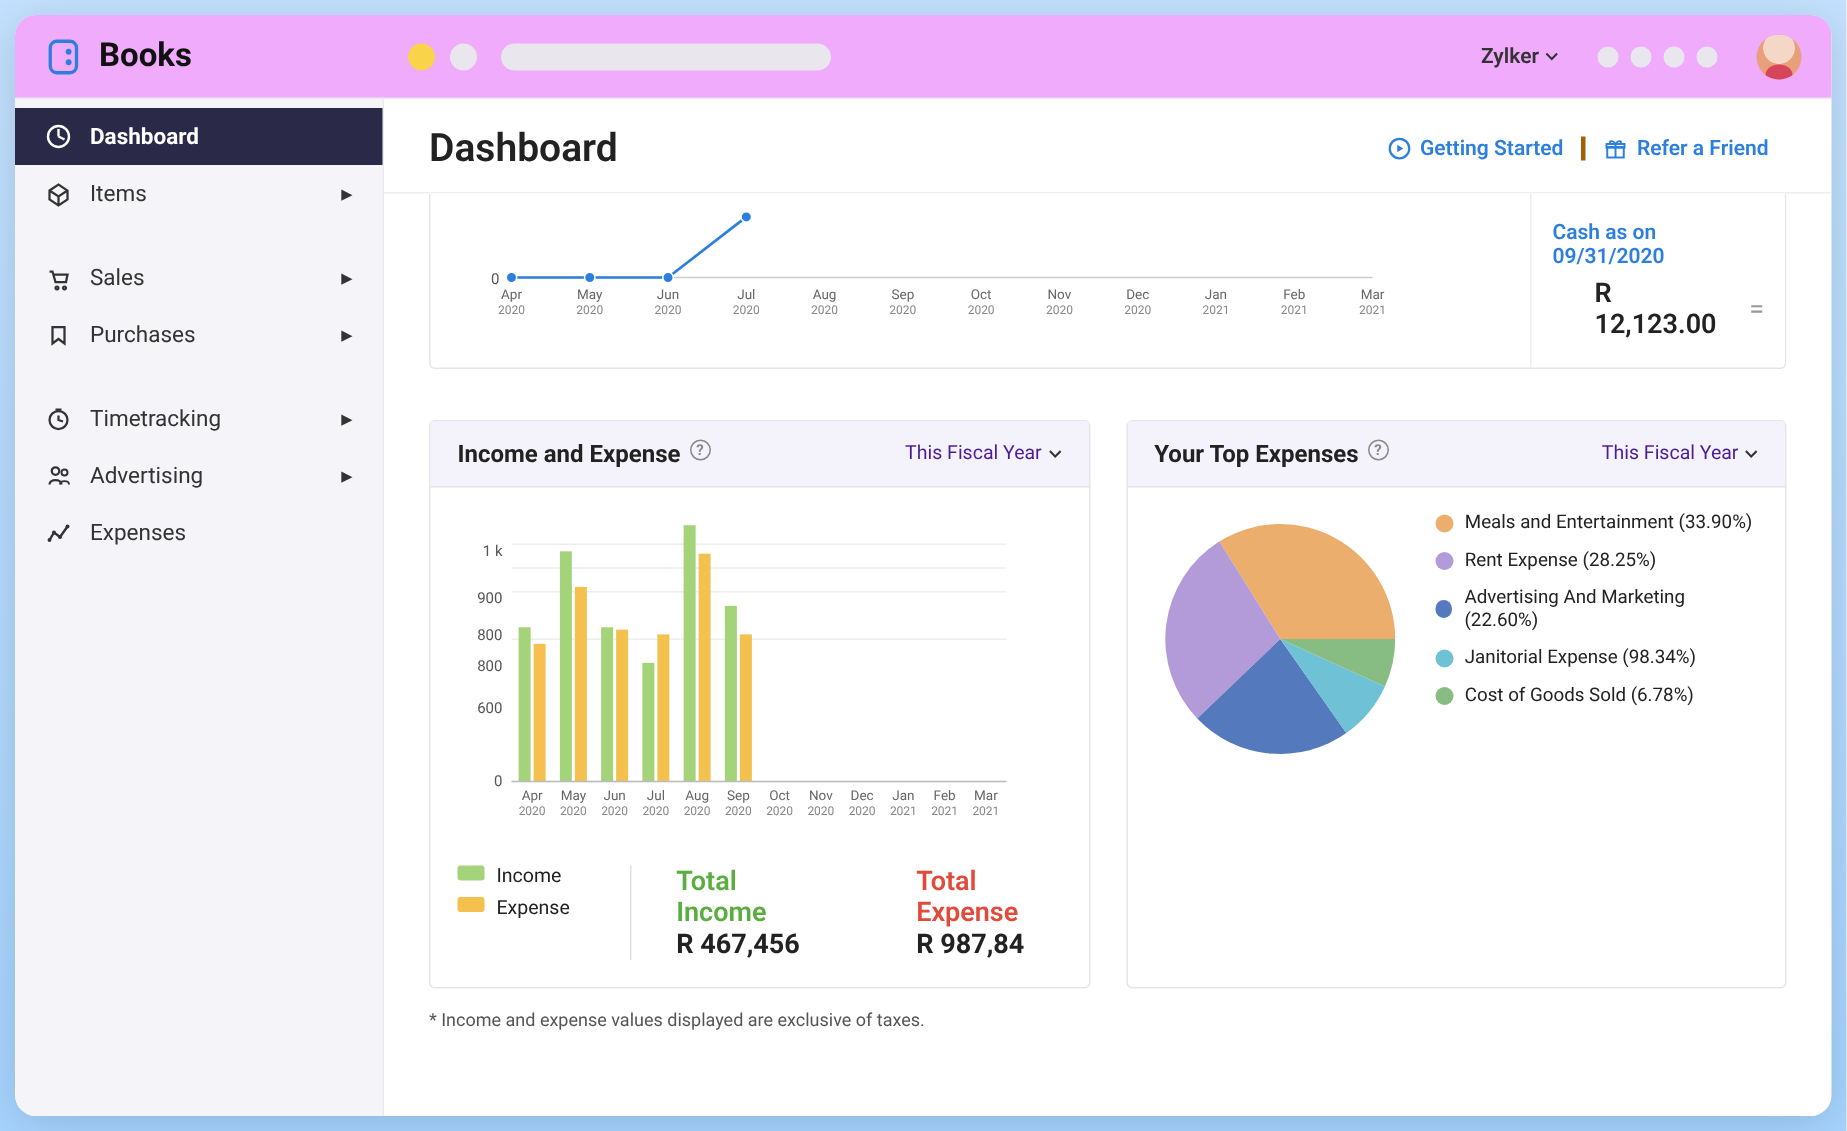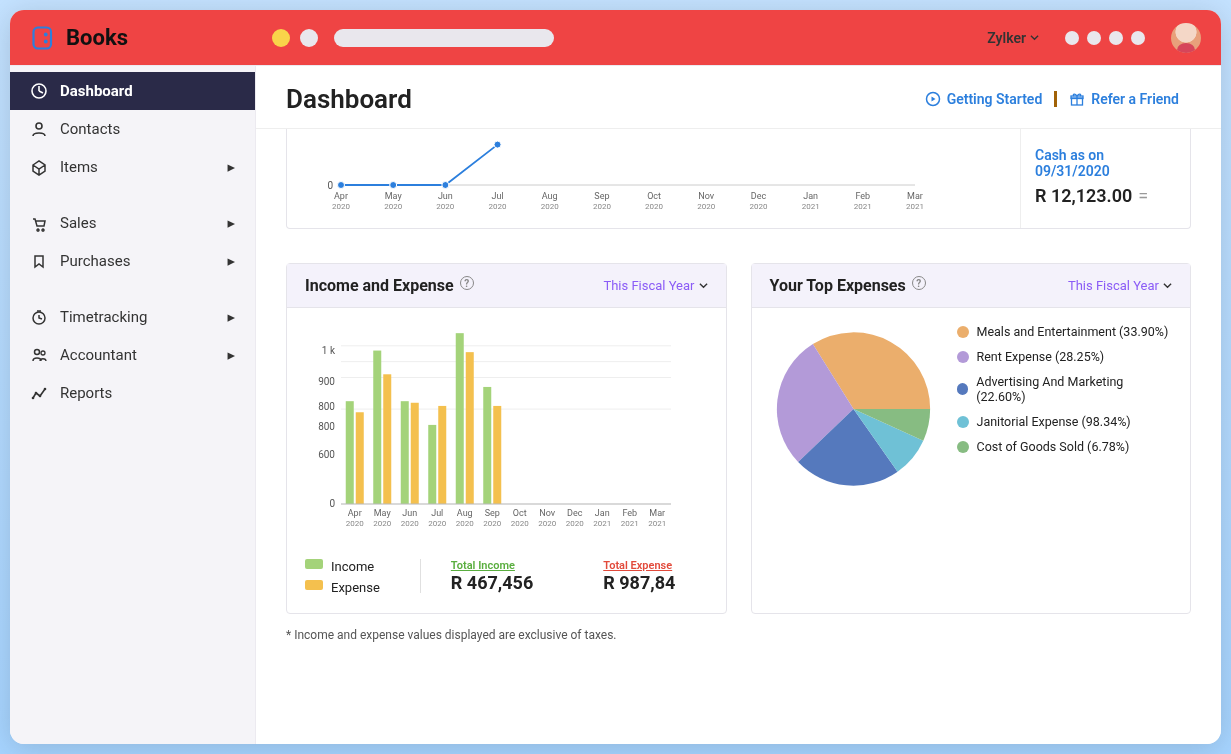--- a/index.html
+++ b/index.html
@@ -21,21 +21,21 @@
     display: flex;
     flex-direction: column;
   }
   
   .topbar {
     height: 56px;
     display: flex;
     align-items: center;
     padding: 0 20px;
     border-bottom: 1px solid #eceaf0;
-    background: #ef4444;
+    background: #f0abfc;
     gap: 14px;
   }
   .logo { display: flex; align-items: center; gap: 8px; font-weight: 700; font-size: 22px; color: #111; }
   .logo svg { width: 28px; height: 28px; }
   .dots { display: flex; align-items: center; gap: 10px; margin-left: 130px;}
   .dot { width: 18px; height: 18px; border-radius: 50%; }
   .dot.yellow { background: #f9d44a; }
   .dot.grey { background: #e9e7ed; }
   .pill { width: 220px; height: 18px; background:#e9e7ed; border-radius: 10px; margin-left:6px;}
   .topbar-spacer { flex: 1; }
@@ -61,41 +61,41 @@
   .page-header .sp{flex:1;}
   .header-link { display:flex;align-items:center;gap:6px;color:#2c7fdd; font-weight:600; font-size:14px; cursor:pointer; padding:0 12px;}
   .header-link + .header-link { border-left:3px solid #a16207;}
   .header-link svg{width:16px;height:16px;}
   .content { padding: 0 30px 30px 30px; }
   .card { border:1px solid #e5e4ea; border-radius:4px; background:#fff; }
   .card-header { background:#f4f2fb; border-bottom:1px solid #e5e4ea; padding:12px 18px; display:flex; align-items:center;}
   .card-title { font-weight:700; font-size:16px; display:flex;gap:6px;}
   .help-icon {width:14px;height:14px;border:1px solid #888;border-radius:50%;display:inline-flex;align-items:center;justify-content:center;font-size:10px;color:#888;}
   .card-header .sp{flex:1;}
-  .period-select{display:flex;align-items:center;gap:4px;font-size:13px;color:#8b5cf6;cursor:pointer;}
+  .period-select{display:flex;align-items:center;gap:4px;font-size:13px;color:#4c1d95;cursor:pointer;}
   .period-select svg{width:9px;height:9px;}
   
   .topcard { display:flex; margin-bottom: 34px; }
   .cashflow-chart { flex:1; padding: 4px 10px 10px 18px; }
   .cash-side { width:170px; border-left:1px solid #eee; padding:18px 14px; }
   .cash-label { color:#2c7fdd; font-weight:600; font-size:14px; }
-  .cash-val { font-size:18px; font-weight:600; margin-top:6px; display:flex;align-items:center;gap:6px;}
+  .cash-val { font-size:18px; font-weight:600; margin-top:6px; display:flex;align-items:center;gap:6px;margin-left:28px;}
   .cash-val .eq{color:#999;font-weight:400;}
   
   .row { display:flex; gap:24px; }
   .row .card { flex:1; }
   .card-body { padding: 16px 18px 18px 18px; }
   
   .legend-row{display:flex;align-items:flex-start;gap:40px;margin-top:22px;}
   .legend-block{display:flex;flex-direction:column;gap:6px;}
   .lg-item{display:flex;align-items:flex-start;gap:8px;font-size:13px;}
   .lg-sw{width:18px;height:10px;border-radius:2px;}
   .totals{display:flex;gap:70px;border-left:1px solid #e0e0e0;padding-left:30px;}
   .total-col{}
-  .total-label{font-size:11px;font-weight:600;text-decoration:underline;}
+  .total-label{font-size:18px;font-weight:600;}
   .total-label.green{color:#5aae3f;}
   .total-label.red{color:#e24a3b;}
   .total-val{font-size:18px;font-weight:700;margin-top:0;}
   .footnote{font-size:12px;color:#555;margin-top:14px;}
   
   .pie-wrap{display:flex;align-items:flex-start;gap:20px;}
   .pie-legend{display:flex;flex-direction:column;gap:10px;font-size:12.5px;}
   .pl-item{display:flex;align-items:center;gap:8px;}
   .pl-sw{width:12px;height:12px;border-radius:50%;}
   
@@ -146,27 +146,20 @@
       <div id="nav">
           <div class="nav-item active">
             <svg viewBox="0 0 18 18">
               <circle cx="9" cy="9" r="7" fill="none" stroke="currentColor" stroke-width="1.6"></circle>
               <path d="M9 9 L9 4 M9 9 L13 11" stroke="currentColor" stroke-width="1.6" fill="none"></path>
             </svg>
             <span>Dashboard</span>
           </div>
           <div class="nav-item">
             <svg viewBox="0 0 18 18">
-              <circle cx="9" cy="6" r="3" fill="none" stroke="currentColor" stroke-width="1.6"></circle>
-              <path d="M3 16 C3 12 15 12 15 16" fill="none" stroke="currentColor" stroke-width="1.6"></path>
-            </svg>
-            <span>Contacts</span>
-          </div>
-          <div class="nav-item">
-            <svg viewBox="0 0 18 18">
               <path d="M3 7 L9 3 L15 7 L15 13 L9 17 L3 13 Z M3 7 L9 11 L15 7 M9 11 L9 17" fill="none" stroke="currentColor" stroke-width="1.5"></path>
             </svg>
             <span>Items</span>
             <span class="chev">▸</span>
           </div>
           <div class="nav-group-space"></div>
           <div class="nav-item">
             <svg viewBox="0 0 18 18">
               <path d="M3 5 L5 5 L7 12 L14 12 L15 7 L6 7 M8 15 a1 1 0 1 0 0.01 0 M13 15 a1 1 0 1 0 0.01 0" fill="none" stroke="currentColor" stroke-width="1.5"></path>
             </svg>
@@ -189,32 +182,32 @@
             <span>Timetracking</span>
             <span class="chev">▸</span>
           </div>
           <div class="nav-item">
             <svg viewBox="0 0 18 18">
               <circle cx="7" cy="6" r="2.5" fill="none" stroke="currentColor" stroke-width="1.5"></circle>
               <path d="M3 15 C3 11 11 11 11 15" fill="none" stroke="currentColor" stroke-width="1.5"></path>
               <circle cx="13" cy="7" r="2" fill="none" stroke="currentColor" stroke-width="1.3"></circle>
               <path d="M10 15 C10 12 16 12 16 15" fill="none" stroke="currentColor" stroke-width="1.3"></path>
             </svg>
-            <span>Accountant</span>
+            <span>Advertising</span>
             <span class="chev">▸</span>
           </div>
           <div class="nav-item">
             <svg viewBox="0 0 18 18">
               <path d="M3 14 L6 9 L10 12 L15 5" fill="none" stroke="currentColor" stroke-width="1.6"></path>
               <circle cx="3" cy="14" r="1.3" fill="currentColor"></circle>
               <circle cx="6" cy="9" r="1.3" fill="currentColor"></circle>
               <circle cx="10" cy="12" r="1.3" fill="currentColor"></circle>
               <circle cx="15" cy="5" r="1.3" fill="currentColor"></circle>
             </svg>
-            <span>Reports</span>
+            <span>Expenses</span>
           </div>
         </div>
     </div>
 
     <div class="main">
       <div class="page-header">
         <div class="page-title">Dashboard</div>
         <div class="sp"></div>
         <div class="header-link">
           <svg viewBox="0 0 16 16">

